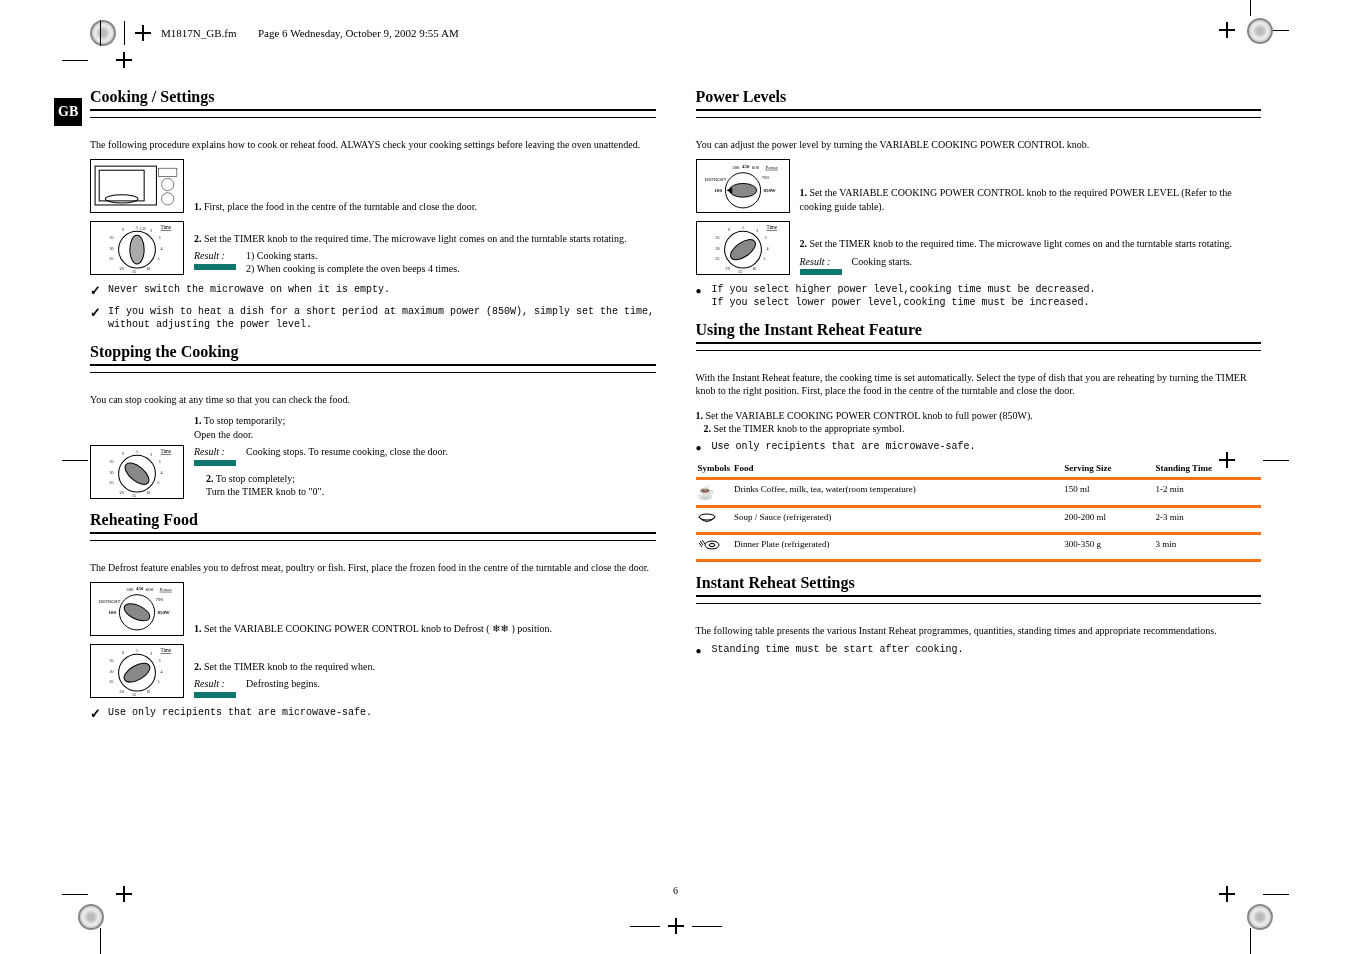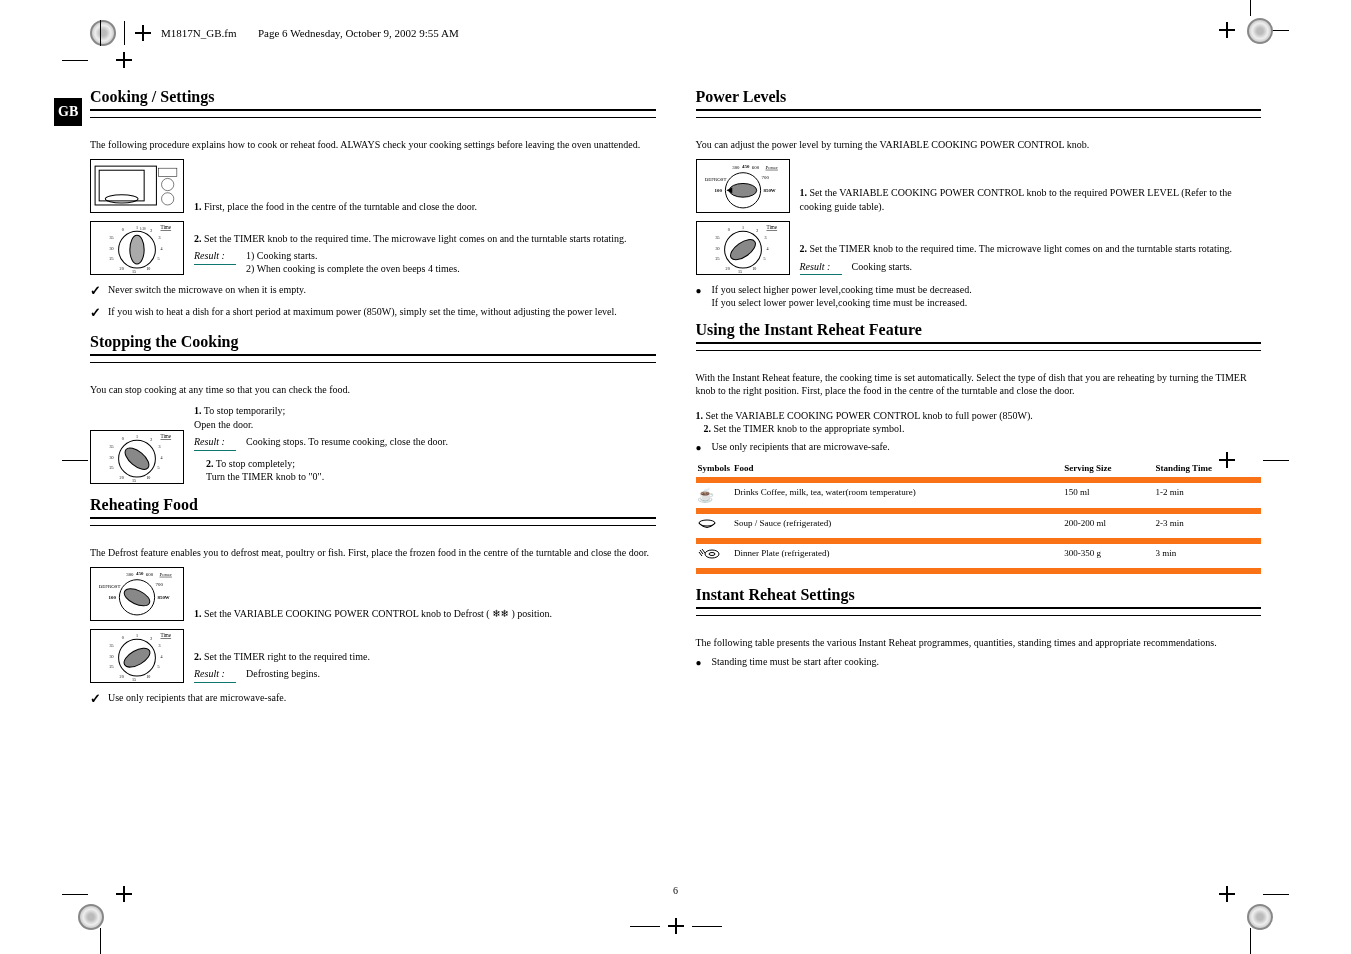--- a/index.html
+++ b/index.html
@@ -95,48 +95,48 @@
   .result {
     display: flex;
     gap: 10px;
     margin-top: 4px;
     align-items: flex-start;
   }
   .result-label {
     font-style: italic;
     width: 42px;
     flex-shrink: 0;
-    border-bottom: 1px solid #0f766e;
+    border-bottom: 6px solid #0f766e;
     padding-bottom: 1px;
     margin-top: 0;
   }
   .result-text { flex: 1; line-height: 1.3; }
   .checkmark {
     font-size: 13px;
     font-weight: bold;
     margin-right: 4px;
     display: inline-block;
     width: 14px;
   }
   .note-row {
     display: flex;
     align-items: flex-start;
     margin: 6px 0;
   }
   .bullet { width: 16px; flex-shrink: 0; font-size: 10px; margin-top: 2px; }
-  .note-text { flex: 1; line-height: 1.3; }
+  .note-text { flex: 1; line-height: 1.3; font-family: Liberation Mono, monospace; }
   table.instant {
     border-collapse: collapse;
     width: 100%;
     margin-top: 6px;
     font-size: 9px;
   }
   table.instant th, table.instant td {
     border: none;
-    border-bottom: 6px solid #f97316;
+    border-bottom: 3px solid #f97316;
     padding: 4px 2px;
     text-align: left;
     vertical-align: top;
   }
   table.instant th { font-weight: bold; }
   .sym-cell { width: 30px; }
   .sym-icon {
     display: inline-block;
     font-size: 14px;
   }
@@ -368,21 +368,21 @@
               <text x="65" y="40" font-size="4">5</text>
               <text x="68" y="30" font-size="4">4</text>
               <text x="66" y="20" font-size="4">3</text>
               <text x="58" y="13" font-size="4">2</text>
               <text x="44" y="10" font-size="4">1</text>
               <text x="30" y="12" font-size="4">0</text>
             </svg>
         </div>
         <div class="step-text">
           <span class="step-num">2.</span>
-          <span>Set the TIMER right to the required time.</span>
+          <span>Set the TIMER knob to the required when.</span>
           <div class="result">
             <div class="result-label">Result :</div>
             <div class="result-text">Defrosting begins.</div>
           </div>
         </div>
       </div>
 
       <div class="note-row">
           <span class="checkmark">✓</span>
           <span class="note-text">Use only recipients that are microwave-safe.</span>

